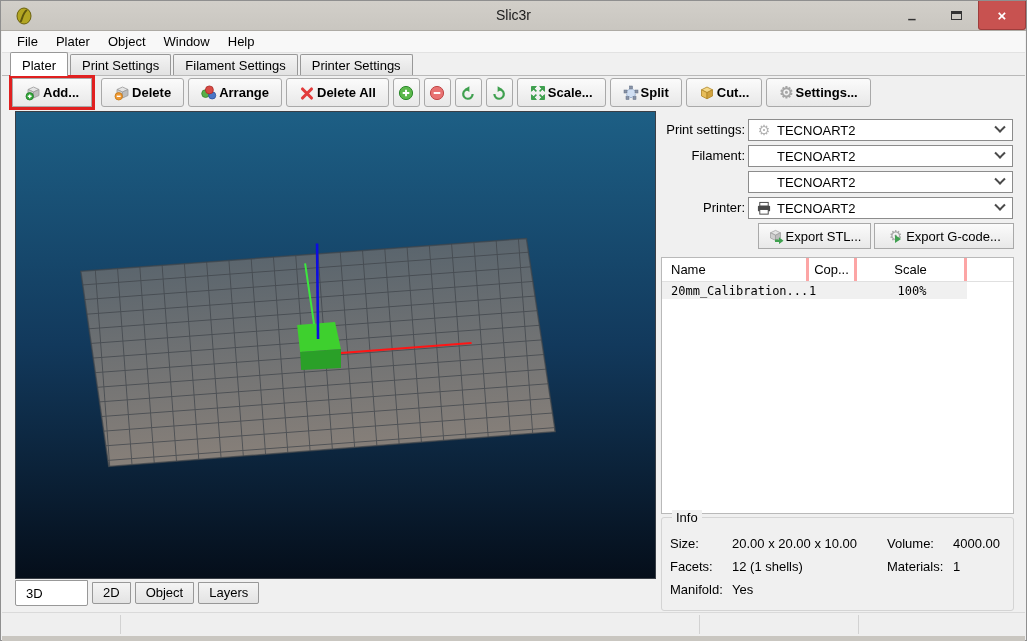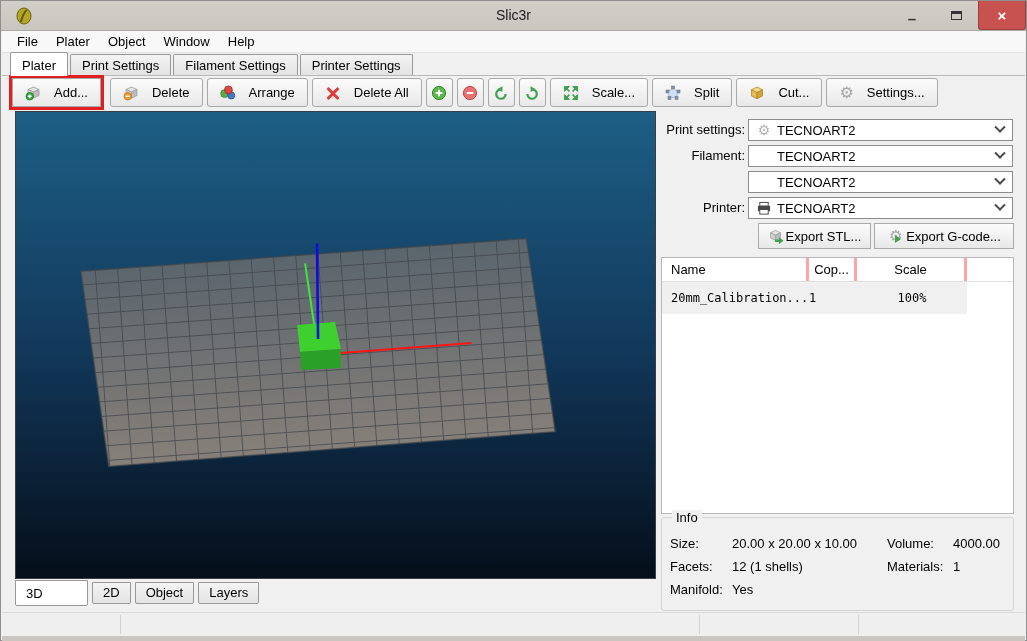--- a/index.html
+++ b/index.html
@@ -21,21 +21,21 @@
   .menubar { position:absolute; top:30px; left:1px; right:1px; height:22px; background:#f8f8f8; border-bottom:1px solid #e2e2e2; display:flex; align-items:center; padding-left:6px; }
   .menu-item { padding:2px 9px; }
 
   
   .tabstrip { position:absolute; top:52px; left:1px; right:1px; height:23px; display:flex; align-items:flex-end; padding-left:8px; border-bottom:1px solid #b9b9b9; background:#f0f0f0; }
   .tab { border:1px solid #989898; border-bottom:none; background:linear-gradient(#f4f4f4,#e2e2e2); padding:3px 11px 2px; height:21px; margin-right:2px; border-radius:2px 2px 0 0; }
   .tab.active { background:#fff; height:24px; padding-top:5px; margin-bottom:-1px; position:relative; z-index:2; }
 
   
   .toolbar { position:absolute; top:75px; left:1px; right:1px; height:33px; display:flex; align-items:center; gap:4px; padding-left:7px; }
-  .tbtn { display:inline-flex; align-items:center; justify-content:center; gap:13px; height:29px; padding:0 12px; border:1px solid #a9a9a9; border-radius:3px; background:linear-gradient(#fbfbfb,#e8e8e8); font-size:13px; white-space:nowrap; }
+  .tbtn { display:inline-flex; align-items:center; justify-content:center; gap:2px; height:29px; padding:0 12px; border:1px solid #a9a9a9; border-radius:3px; background:linear-gradient(#fbfbfb,#e8e8e8); font-size:13px; white-space:nowrap;font-weight:bold; }
   .tbtn.square { width:27px; padding:0; }
   .add-highlight { border:3px solid #e02020; display:inline-flex; margin-right:2px; }
   .add-highlight .tbtn { border-radius:0; }
   .icon16 { width:16px; height:16px; display:inline-block; flex:none; }
   .gear-glyph { font-size:16px; color:#a6a6a6; line-height:16px; }
 
   
   .viewport { position:absolute; left:14px; top:110px; width:641px; height:468px; border:1px solid #3a3f46; background:#0a2038; }
   .viewport svg { display:block; width:100%; height:100%; }
 
@@ -60,21 +60,21 @@
   .ebtn.gco { width:140px; }
   .gear-arrow { position:relative; font-size:15px; color:#a6a6a6; line-height:16px; width:17px; }
   .gear-arrow::after { content:""; position:absolute; right:-1px; bottom:1px; border:4px solid transparent; border-left:6px solid #3fa04f; }
 
   .obj-table { position:absolute; top:146px; left:0; width:353px; height:257px; background:#fff; border:1px solid #b9b9b9; }
   .ot-header { display:flex; height:24px; border-bottom:1px solid #e0e0e0; align-items:center; }
   .ot-header .c { height:100%; display:flex; align-items:center; border-right:3px solid #fca5a5; }
   .c-name { width:147px; padding-left:9px; }
   .c-cop { width:48px; justify-content:center; }
   .c-scale { width:110px; justify-content:center;text-align:center; }
-  .ot-row { display:flex; height:32px; align-items:center; background:#f0f0f0; width:305px; font-family:"DejaVu Sans Mono",monospace; font-size:12px; }
+  .ot-row { display:flex; height:17px; align-items:center; background:#f0f0f0; width:305px; font-family:"DejaVu Sans Mono",monospace; font-size:12px; }
   .ot-row .c { border-right:none; }
 
   .info-box { position:absolute; top:406px; left:0; width:353px; height:94px; border:1px solid #d4d4d4; border-radius:3px; }
   .info-legend { position:absolute; top:-8px; left:10px; background:#f0f0f0; padding:0 4px; }
   .info-grid { position:absolute; top:14px; left:8px; right:4px; }
   .info-line { display:flex; height:23px; align-items:center; }
   .il-label { width:62px; }
   .il-value { width:150px; }
   .il-label2 { width:66px; margin-left:5px; }
 

